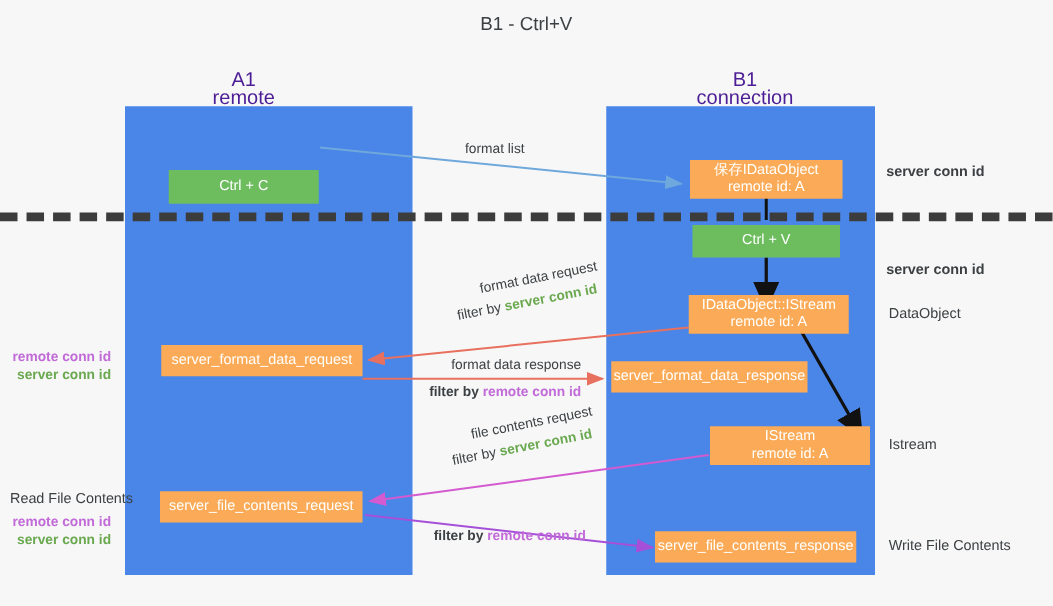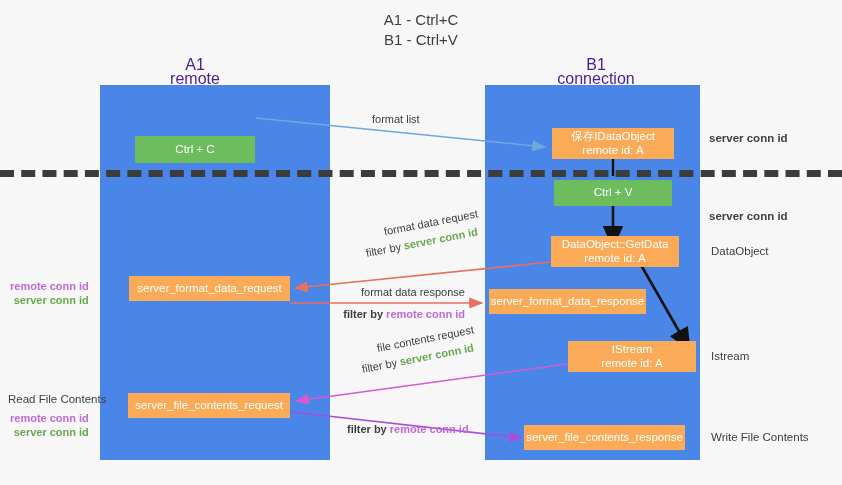--- a/index.html
+++ b/index.html
@@ -72,21 +72,20 @@
 
   svg.overlay{position:absolute;left:0;top:0;width:842px;height:485px;
     pointer-events:none;}
 </style>
 </head>
 <body>
 
 <div class="stage">
 
   <div class="abs title">
-    <div>A1 - Ctrl+C</div>
     <div>B1 - Ctrl+V</div>
   </div>
 
   <div class="abs lane-head" style="left:130px;top:58px;width:130px;">
     <span>A1</span>
     <span class="l2">remote</span>
   </div>
   <div class="abs lane-head" style="left:531px;top:58px;width:130px;">
     <span>B1</span>
     <span class="l2">connection</span>
@@ -140,21 +139,21 @@
   <div class="abs box orange" style="left:552px;top:128px;width:122px;height:31px;">
     <span>保存IDataObject</span>
     <span class="l2">remote id: A</span>
   </div>
 
   <div class="abs box green" style="left:554px;top:180px;width:118px;height:26px;">
     <span>Ctrl + V</span>
   </div>
 
   <div class="abs box orange" style="left:551px;top:236px;width:128px;height:31px;">
-    <span>DataObject::GetData</span>
+    <span>IDataObject::IStream</span>
     <span class="l2">remote id: A</span>
   </div>
 
   <div class="abs box orange" style="left:129px;top:276px;width:161px;height:25px;">
     <span>server_format_data_request</span>
   </div>
 
   <div class="abs box orange" style="left:489px;top:289px;width:157px;height:25px;">
     <span>server_format_data_response</span>
   </div>

